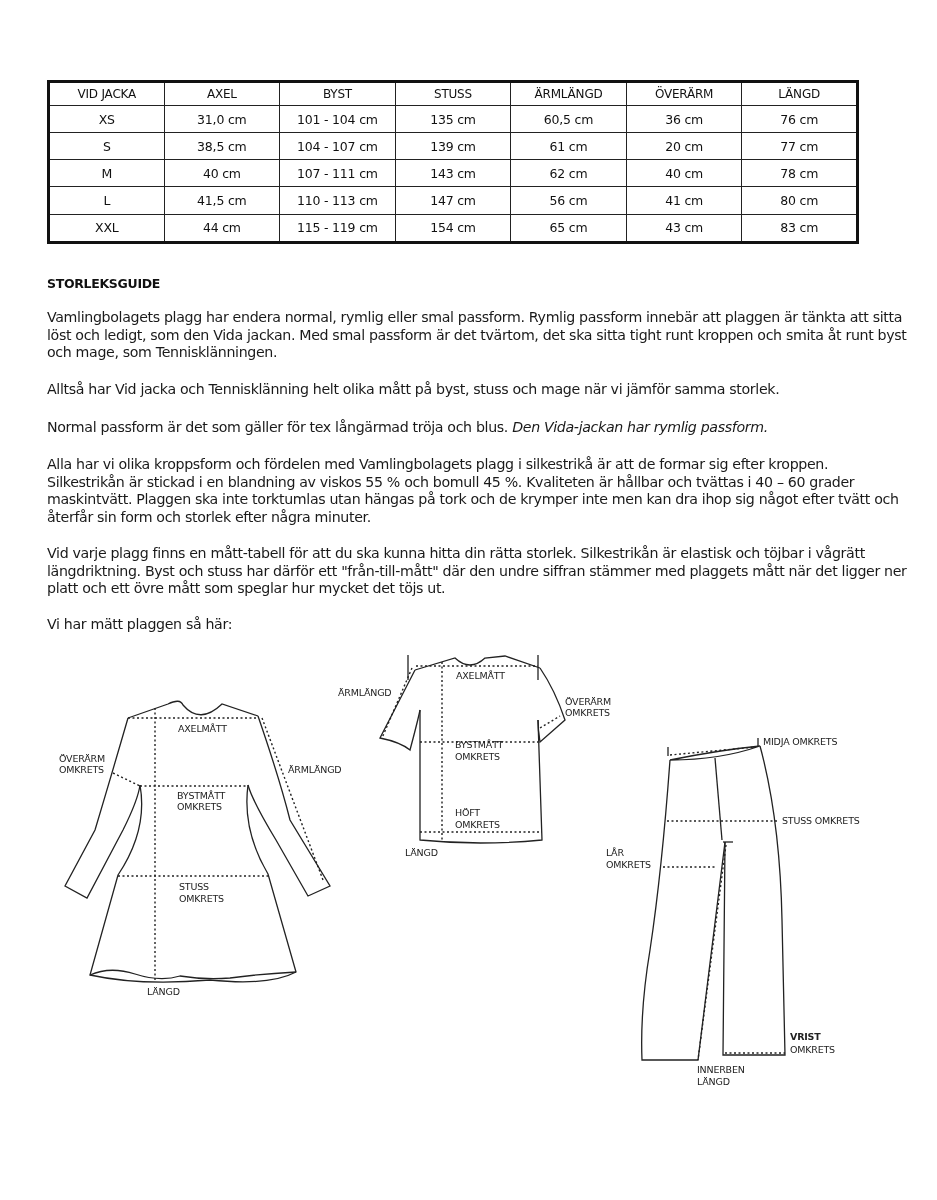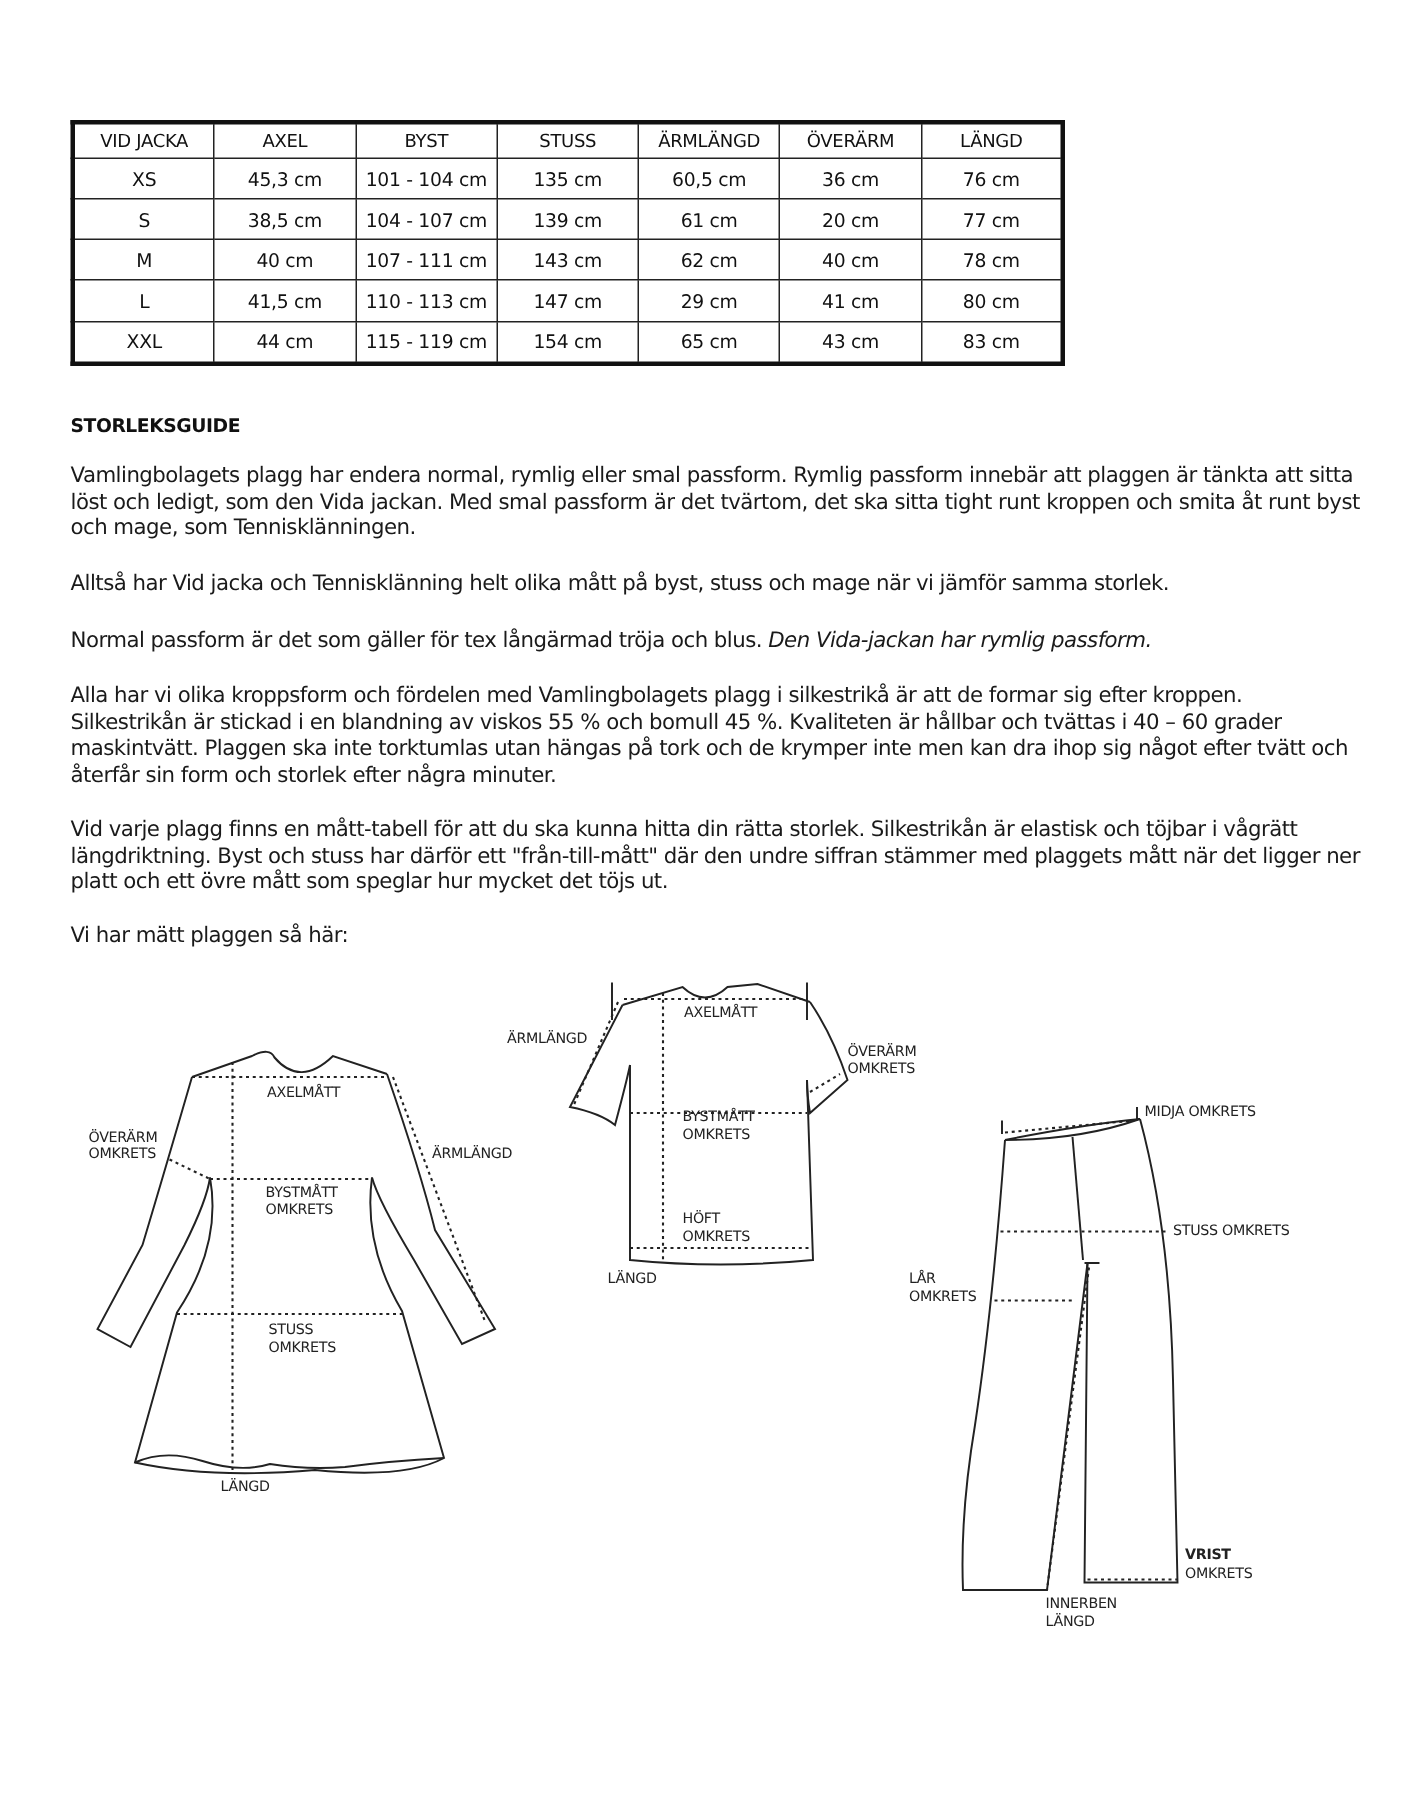--- a/index.html
+++ b/index.html
@@ -2,21 +2,21 @@
 <html><head>
 <meta charset="utf-8">
 <style>
   html, body { margin: 0; padding: 0; background: #ffffff; }
   body {
     width: 937px; height: 1200px; position: relative; overflow: hidden;
     font-family: "DejaVu Sans", sans-serif; color: #111111;
   }
   
   .size-table {
-    position: absolute; left: 47px; top: 80px; width: 663px; height: 164px;
+    position: absolute; left: 47px; top: 80px; width: 812px; height: 164px;
     border-collapse: collapse; border: 3px solid #111; table-layout: fixed;
     font-size: 12.5px;
   }
   .size-table th, .size-table td {
     border: 1.5px solid #222; text-align: center; font-weight: normal;
     padding: 0; height: 22px; letter-spacing: -0.2px;
   }
   .size-table th { font-size: 12px; }
   
   .heading {
@@ -48,21 +48,21 @@
       <th>BYST</th>
       <th>STUSS</th>
       <th>ÄRMLÄNGD</th>
       <th>ÖVERÄRM</th>
       <th>LÄNGD</th>
     </tr>
   </thead>
   <tbody>
     <tr>
       <td>XS</td>
-      <td>45,3 cm</td>
+      <td>31,0 cm</td>
       <td>101 - 104 cm</td>
       <td>135 cm</td>
       <td>60,5 cm</td>
       <td>36 cm</td>
       <td>76 cm</td>
     </tr>
     <tr>
       <td>S</td>
       <td>38,5 cm</td>
       <td>104 - 107 cm</td>
@@ -78,21 +78,21 @@
       <td>143 cm</td>
       <td>62 cm</td>
       <td>40 cm</td>
       <td>78 cm</td>
     </tr>
     <tr>
       <td>L</td>
       <td>41,5 cm</td>
       <td>110  - 113 cm</td>
       <td>147 cm</td>
-      <td>29 cm</td>
+      <td>56 cm</td>
       <td>41 cm</td>
       <td>80 cm</td>
     </tr>
     <tr>
       <td>XXL</td>
       <td>44 cm</td>
       <td>115 - 119 cm</td>
       <td>154 cm</td>
       <td>65 cm</td>
       <td>43 cm</td>

